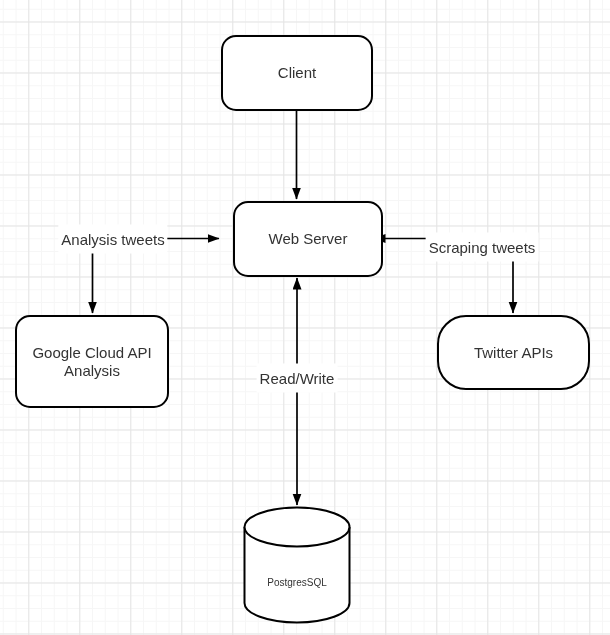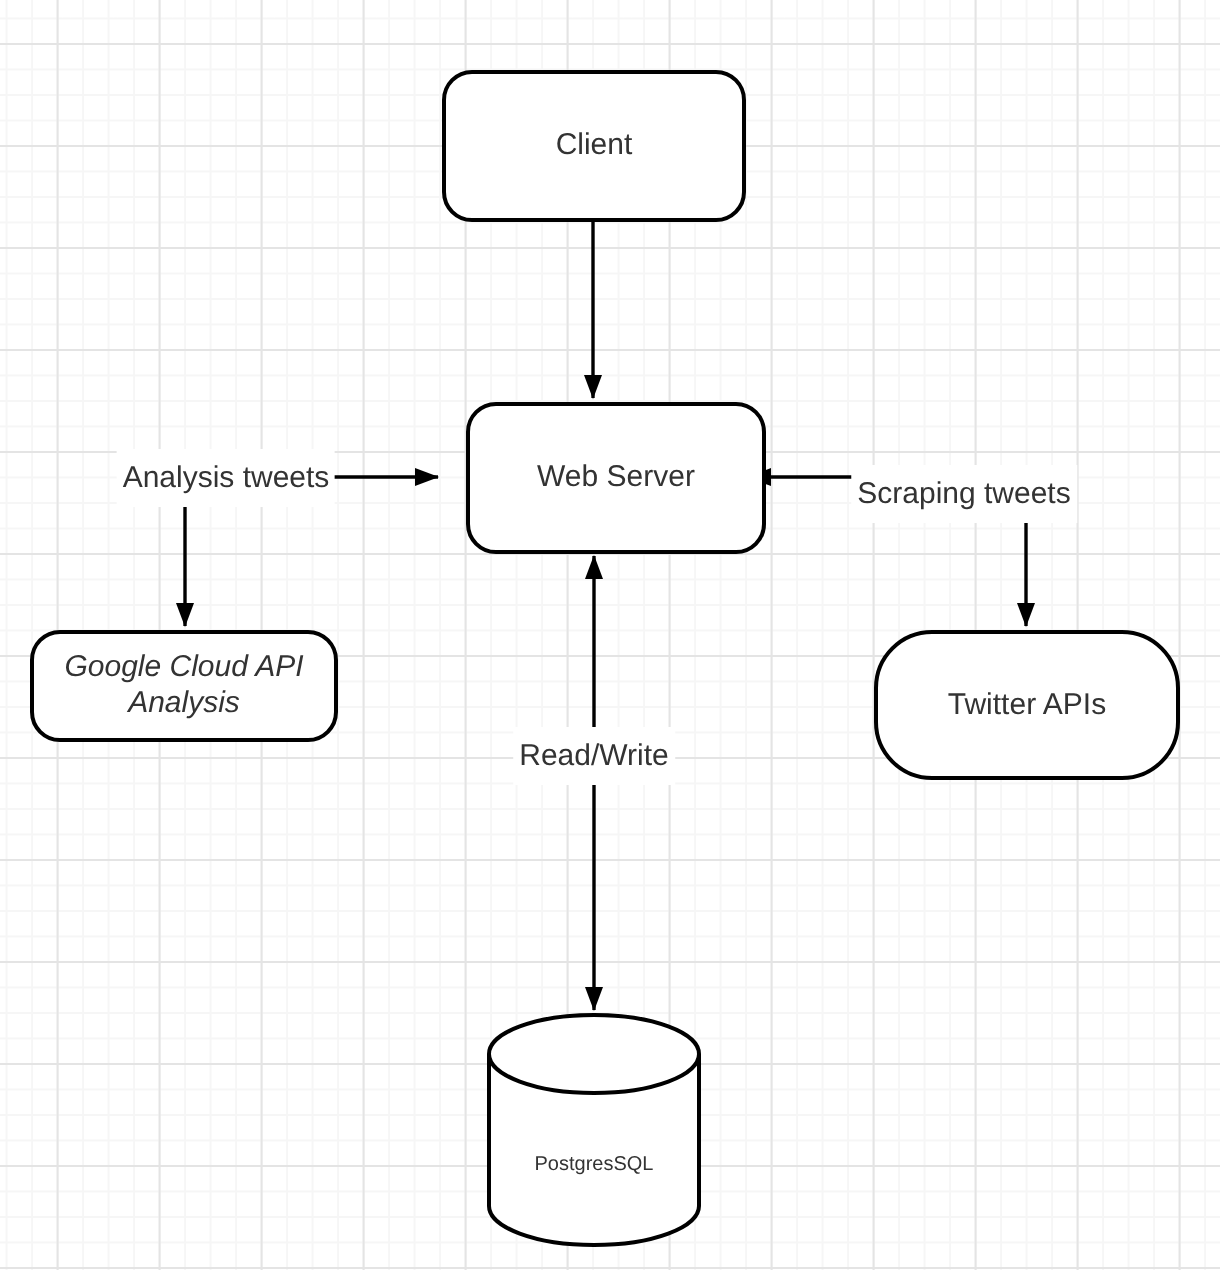--- a/index.html
+++ b/index.html
@@ -46,21 +46,21 @@
     align-items: center;
     justify-content: center;
     text-align: center;
     font-size: 15px;
     line-height: 18px;
     color: #333333;
   }
   .node .node-label { display: block; }
   #node-client      { left: 221px; top: 35px;  width: 152px; height: 76px; }
   #node-web-server  { left: 233px; top: 201px; width: 150px; height: 76px; }
-  #node-google      { left: 15px;  top: 315px; width: 154px; height: 56px; font-style: italic; }
+  #node-google      { left: 15px;  top: 315px; width: 154px; height: 93px; }
   #node-google .node-label { max-width: 122px; }
   #node-twitter     { left: 437px; top: 315px; width: 153px; height: 75px; border-radius: 29px; }
   .edge-label {
     position: absolute;
     transform: translate(-50%, -50%);
     background: #ffffff;
     padding: 6px 3px;
     font-size: 15px;
     line-height: 17px;
     color: #333333;

